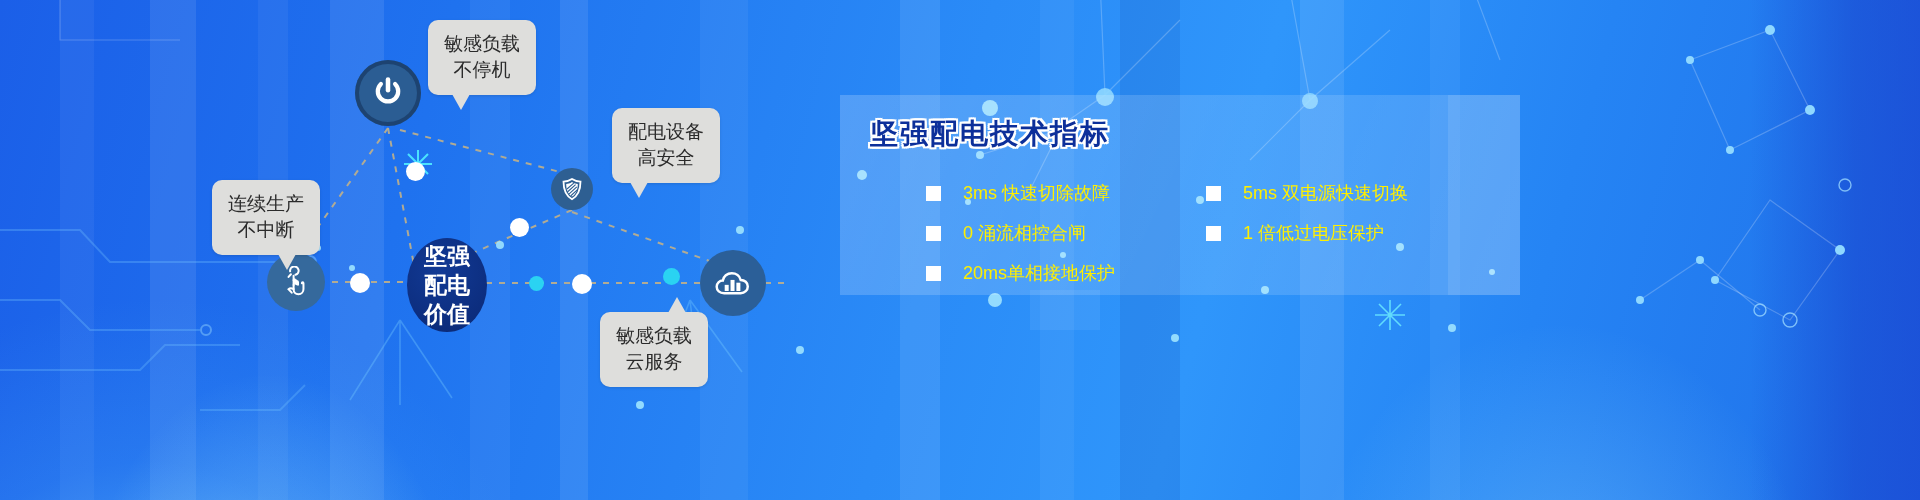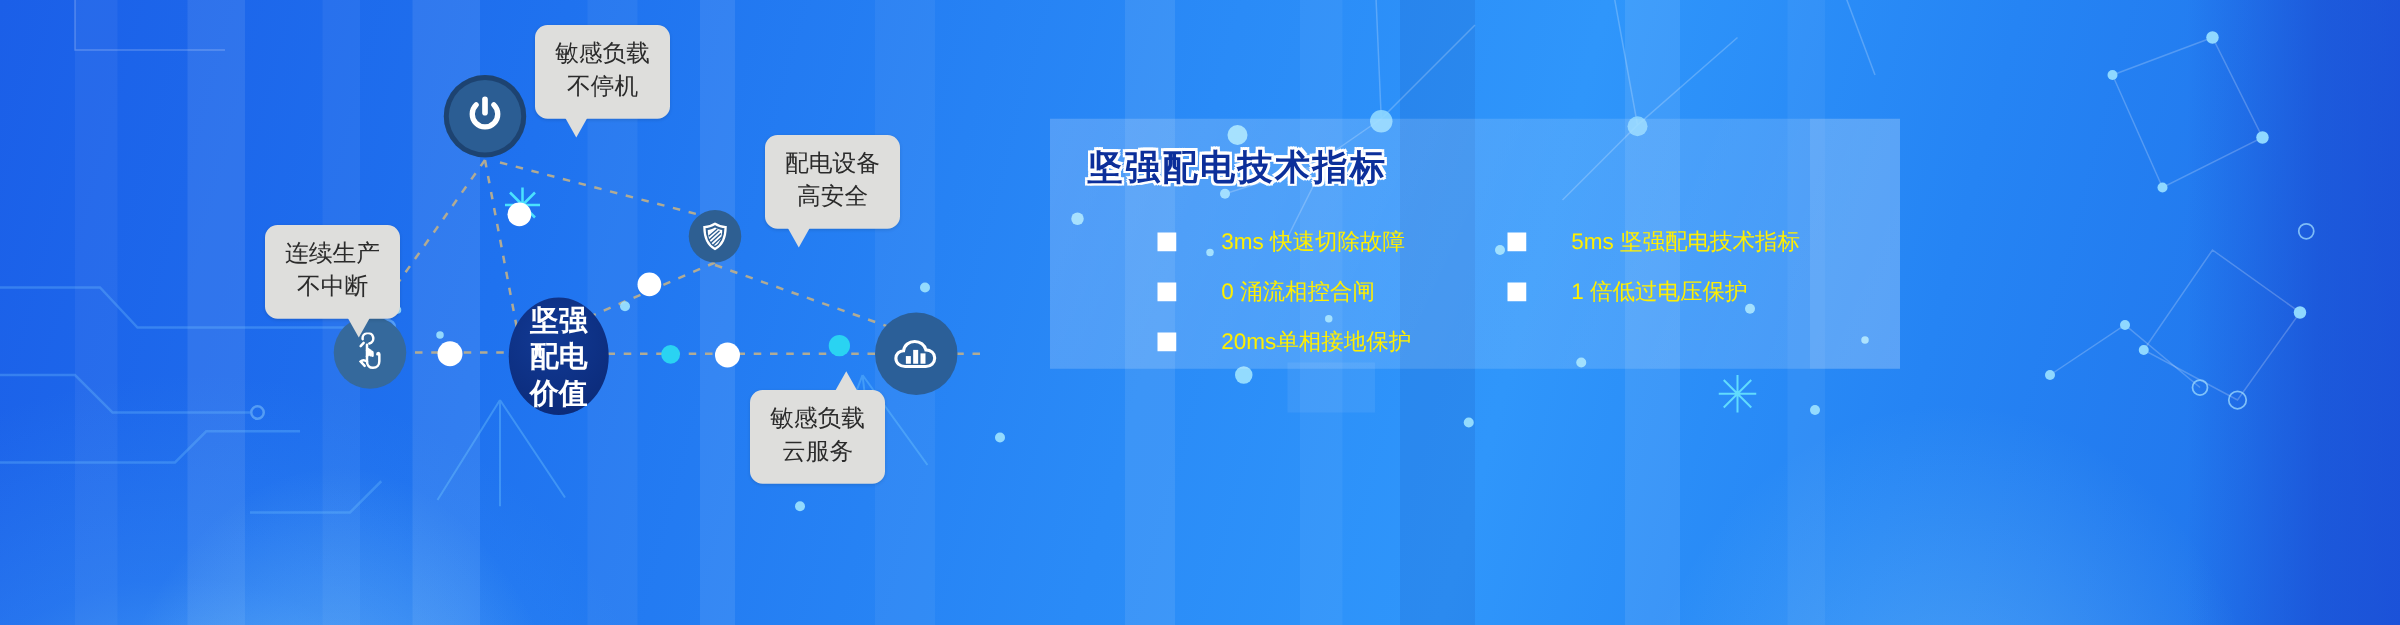--- a/index.html
+++ b/index.html
@@ -59,21 +59,21 @@
     background:linear-gradient(115deg,rgba(255,255,255,.20) 0%,rgba(255,255,255,.13) 55%,rgba(255,255,255,.16) 100%);
   }
   #panel-title{position:absolute;left:30px;top:20px;font-size:28px;font-weight:bold;
     color:#0c2f9a;letter-spacing:2px;
     text-shadow:
       -2px 0 0 #fff, 2px 0 0 #fff, 0 -2px 0 #fff, 0 2px 0 #fff,
       -2px -2px 0 #fff, 2px -2px 0 #fff, -2px 2px 0 #fff, 2px 2px 0 #fff;}
   .spec-col{position:absolute;top:78px;}
   .spec-col.left{left:86px;}
   .spec-col.right{left:366px;}
-  .spec{display:flex;align-items:center;height:40px;gap:14px;}
+  .spec{display:flex;align-items:center;height:40px;}
   .spec .sq{width:15px;height:15px;background:#fff;flex:0 0 auto;}
   .spec .txt{margin-left:22px;color:#ffef00;font-size:18px;white-space:nowrap;}
 </style>
 </head>
 <body>
 
 <div id="stage">
 
   <div class="stripe" style="left:60px;width:34px;"></div>
   <div class="stripe b" style="left:150px;width:46px;"></div>
@@ -273,21 +273,21 @@
       </div>
       <div class="spec">
         <span class="sq"></span>
         <span class="txt">20ms单相接地保护</span>
       </div>
     </div>
 
     <div class="spec-col right">
       <div class="spec">
         <span class="sq"></span>
-        <span class="txt">5ms 坚强配电技术指标</span>
+        <span class="txt">5ms 双电源快速切换</span>
       </div>
       <div class="spec">
         <span class="sq"></span>
         <span class="txt">1 倍低过电压保护</span>
       </div>
     </div>
   </div>
 
   <div style="position:absolute;left:1448px;top:95px;width:72px;height:200px;background:rgba(255,255,255,.10);pointer-events:none;"></div>
   <div style="position:absolute;left:1030px;top:290px;width:70px;height:40px;background:rgba(255,255,255,.07);pointer-events:none;"></div>

